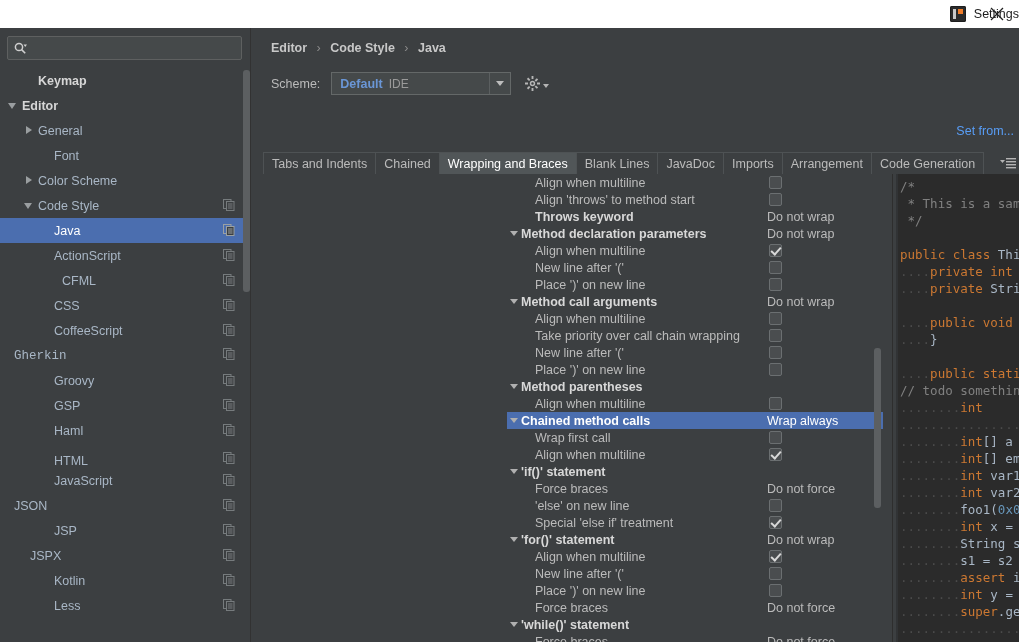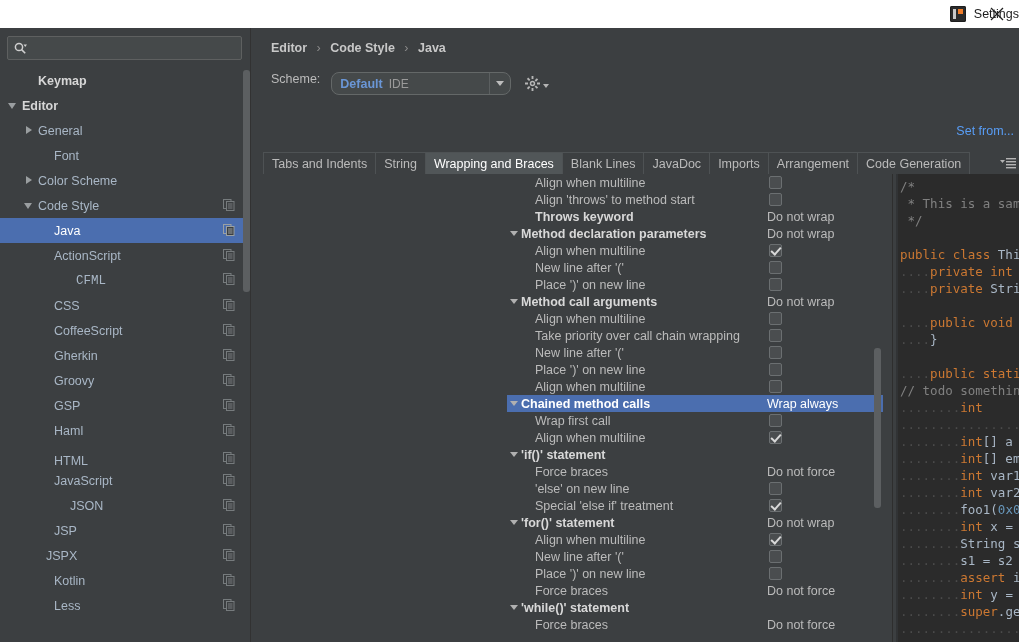--- a/index.html
+++ b/index.html
@@ -77,25 +77,25 @@
   .sb-thumb{position:absolute;width:7px;border-radius:3px;background:#5c5f61;cursor:pointer;}
 
   
   .content{
     position:absolute;left:250px;top:28px;width:769px;height:614px;
     background:#3c3f41;border-left:1px solid #323232;
   }
   .breadcrumb{position:absolute;left:20px;top:13px;font-size:12.5px;font-weight:bold;color:#c8c8c8;}
   .breadcrumb .sep{font-weight:normal;color:#8d8d8d;padding:0 6px;}
 
-  .scheme-row{position:absolute;left:20px;top:44px;display:flex;}
+  .scheme-row{position:absolute;left:20px;top:44px;display:flex;align-items:center;}
   .scheme-label{font-size:12.5px;color:#bbbbbb;margin-right:11px;}
   .scheme-combo{
     width:180px;height:23px;box-sizing:border-box;
-    background:#45494a;border:1px solid #646868;border-radius:8px;
+    background:#45494a;border:1px solid #646868;border-radius:0;
     display:flex;align-items:center;position:relative;cursor:pointer;
   }
   .scheme-val{font-size:12.5px;font-weight:bold;color:#6a96d6;margin-left:8px;}
   .scheme-sub{font-size:12px;color:#9a9a9a;margin-left:6px;}
   .scheme-arrowbox{
     position:absolute;right:0;top:0;width:20px;height:100%;
     border-left:1px solid #5b5f60;display:flex;align-items:center;justify-content:center;
   }
   .caret{border-top:5px solid #bdbdbd;border-left:4px solid transparent;border-right:4px solid transparent;}
   .gear-btn{margin-left:14px;display:flex;align-items:center;cursor:pointer;}
@@ -249,21 +249,21 @@
           <span class="arrow"></span>
           <span class="tlabel">ActionScript</span>
           <span class="copy-ico"><svg width="12" height="12" viewBox="0 0 12 12" aria-hidden="true">
               <rect x="0.5" y="0.5" width="7.5" height="9" fill="none" stroke="#9aa0a3"></rect>
               <rect x="3.5" y="2.5" width="7.5" height="9" fill="#3c3f41" stroke="#9aa0a3"></rect>
               <line x1="5" y1="5" x2="9.5" y2="5" stroke="#9aa0a3"></line>
               <line x1="5" y1="7" x2="9.5" y2="7" stroke="#9aa0a3"></line>
               <line x1="5" y1="9" x2="9.5" y2="9" stroke="#9aa0a3"></line>
             </svg></span>
         </div>
-        <div class="trow" style="padding-left: 62px; font-family: Liberation Mono, monospace;">
+        <div class="trow" style="padding-left: 48px;">
           <span class="arrow"></span>
           <span class="tlabel">CFML</span>
           <span class="copy-ico"><svg width="12" height="12" viewBox="0 0 12 12" aria-hidden="true">
               <rect x="0.5" y="0.5" width="7.5" height="9" fill="none" stroke="#9aa0a3"></rect>
               <rect x="3.5" y="2.5" width="7.5" height="9" fill="#3c3f41" stroke="#9aa0a3"></rect>
               <line x1="5" y1="5" x2="9.5" y2="5" stroke="#9aa0a3"></line>
               <line x1="5" y1="7" x2="9.5" y2="7" stroke="#9aa0a3"></line>
               <line x1="5" y1="9" x2="9.5" y2="9" stroke="#9aa0a3"></line>
             </svg></span>
         </div>
@@ -282,21 +282,21 @@
           <span class="arrow"></span>
           <span class="tlabel">CoffeeScript</span>
           <span class="copy-ico"><svg width="12" height="12" viewBox="0 0 12 12" aria-hidden="true">
               <rect x="0.5" y="0.5" width="7.5" height="9" fill="none" stroke="#9aa0a3"></rect>
               <rect x="3.5" y="2.5" width="7.5" height="9" fill="#3c3f41" stroke="#9aa0a3"></rect>
               <line x1="5" y1="5" x2="9.5" y2="5" stroke="#9aa0a3"></line>
               <line x1="5" y1="7" x2="9.5" y2="7" stroke="#9aa0a3"></line>
               <line x1="5" y1="9" x2="9.5" y2="9" stroke="#9aa0a3"></line>
             </svg></span>
         </div>
-        <div class="trow" style="padding-left: 40px;">
+        <div class="trow" style=" font-family: Liberation Mono, monospace;">
           <span class="arrow"></span>
           <span class="tlabel">Gherkin</span>
           <span class="copy-ico"><svg width="12" height="12" viewBox="0 0 12 12" aria-hidden="true">
               <rect x="0.5" y="0.5" width="7.5" height="9" fill="none" stroke="#9aa0a3"></rect>
               <rect x="3.5" y="2.5" width="7.5" height="9" fill="#3c3f41" stroke="#9aa0a3"></rect>
               <line x1="5" y1="5" x2="9.5" y2="5" stroke="#9aa0a3"></line>
               <line x1="5" y1="7" x2="9.5" y2="7" stroke="#9aa0a3"></line>
               <line x1="5" y1="9" x2="9.5" y2="9" stroke="#9aa0a3"></line>
             </svg></span>
         </div>
@@ -348,21 +348,21 @@
           <span class="arrow"></span>
           <span class="tlabel">JavaScript</span>
           <span class="copy-ico"><svg width="12" height="12" viewBox="0 0 12 12" aria-hidden="true">
               <rect x="0.5" y="0.5" width="7.5" height="9" fill="none" stroke="#9aa0a3"></rect>
               <rect x="3.5" y="2.5" width="7.5" height="9" fill="#3c3f41" stroke="#9aa0a3"></rect>
               <line x1="5" y1="5" x2="9.5" y2="5" stroke="#9aa0a3"></line>
               <line x1="5" y1="7" x2="9.5" y2="7" stroke="#9aa0a3"></line>
               <line x1="5" y1="9" x2="9.5" y2="9" stroke="#9aa0a3"></line>
             </svg></span>
         </div>
-        <div class="trow" style="padding-left: 40px; margin-left: 16px;">
+        <div class="trow" style="">
           <span class="arrow"></span>
           <span class="tlabel">JSON</span>
           <span class="copy-ico"><svg width="12" height="12" viewBox="0 0 12 12" aria-hidden="true">
               <rect x="0.5" y="0.5" width="7.5" height="9" fill="none" stroke="#9aa0a3"></rect>
               <rect x="3.5" y="2.5" width="7.5" height="9" fill="#3c3f41" stroke="#9aa0a3"></rect>
               <line x1="5" y1="5" x2="9.5" y2="5" stroke="#9aa0a3"></line>
               <line x1="5" y1="7" x2="9.5" y2="7" stroke="#9aa0a3"></line>
               <line x1="5" y1="9" x2="9.5" y2="9" stroke="#9aa0a3"></line>
             </svg></span>
         </div>
@@ -370,21 +370,21 @@
           <span class="arrow"></span>
           <span class="tlabel">JSP</span>
           <span class="copy-ico"><svg width="12" height="12" viewBox="0 0 12 12" aria-hidden="true">
               <rect x="0.5" y="0.5" width="7.5" height="9" fill="none" stroke="#9aa0a3"></rect>
               <rect x="3.5" y="2.5" width="7.5" height="9" fill="#3c3f41" stroke="#9aa0a3"></rect>
               <line x1="5" y1="5" x2="9.5" y2="5" stroke="#9aa0a3"></line>
               <line x1="5" y1="7" x2="9.5" y2="7" stroke="#9aa0a3"></line>
               <line x1="5" y1="9" x2="9.5" y2="9" stroke="#9aa0a3"></line>
             </svg></span>
         </div>
-        <div class="trow" style="padding-left: 32px;">
+        <div class="trow" style="padding-left: 16px;">
           <span class="arrow"></span>
           <span class="tlabel">JSPX</span>
           <span class="copy-ico"><svg width="12" height="12" viewBox="0 0 12 12" aria-hidden="true">
               <rect x="0.5" y="0.5" width="7.5" height="9" fill="none" stroke="#9aa0a3"></rect>
               <rect x="3.5" y="2.5" width="7.5" height="9" fill="#3c3f41" stroke="#9aa0a3"></rect>
               <line x1="5" y1="5" x2="9.5" y2="5" stroke="#9aa0a3"></line>
               <line x1="5" y1="7" x2="9.5" y2="7" stroke="#9aa0a3"></line>
               <line x1="5" y1="9" x2="9.5" y2="9" stroke="#9aa0a3"></line>
             </svg></span>
         </div>
@@ -441,21 +441,21 @@
           <path fill="#b6b6b6" d="M7 0h2v3.2H7zM7 12.8h2V16H7zM0 7h3.2v2H0zM12.8 7H16v2h-3.2zM2 3.1l1.4-1.4 2.3 2.3L4.3 5.4zM10.3 11.4l1.4-1.4 2.3 2.3-1.4 1.4zM3.4 14.3 2 12.9l2.3-2.3 1.4 1.4zM11.7 6 10.3 4.6l2.3-2.3L14 3.7z"></path>
         </svg>
         <i class="gear-caret"></i>
       </span>
     </div>
 
     <div class="setfrom">Set from...</div>
 
     <div class="tabbar" id="tabbar">
         <div class="tab">Tabs and Indents</div>
-        <div class="tab">String</div>
+        <div class="tab">Chained</div>
         <div class="tab active">Wrapping and Braces</div>
         <div class="tab">Blank Lines</div>
         <div class="tab">JavaDoc</div>
         <div class="tab">Imports</div>
         <div class="tab">Arrangement</div>
         <div class="tab">Code Generation</div>
         <div class="tab-extra">
           <svg width="16" height="12" viewBox="0 0 16 12" aria-hidden="true">
             <polygon points="0,3 5,3 2.5,6" fill="#b4b4b4"></polygon>
             <rect x="6" y="1" width="10" height="1.4" fill="#b4b4b4"></rect>
@@ -521,20 +521,24 @@
           <div class="orow" style="padding-left: 16px;">
             <span class="oarrow"></span>
             <span class="olabel">New line after '('</span>
             <span class="ocheck"></span>
           </div>
           <div class="orow" style="padding-left: 16px;">
             <span class="oarrow"></span>
             <span class="olabel">Place ')' on new line</span>
             <span class="ocheck"></span>
           </div>
+          <div class="orow group" style="padding-left: 2px;">
+            <span class="oarrow open"></span>
+            <span class="olabel">Method parentheses</span>
+          </div>
           <div class="orow" style="padding-left: 16px;">
             <span class="oarrow"></span>
             <span class="olabel">Align when multiline</span>
             <span class="ocheck"></span>
           </div>
           <div class="orow sel group" style="padding-left: 2px;">
             <span class="oarrow open"></span>
             <span class="olabel">Chained method calls</span>
             <span class="ovalue">Wrap always</span>
           </div>

